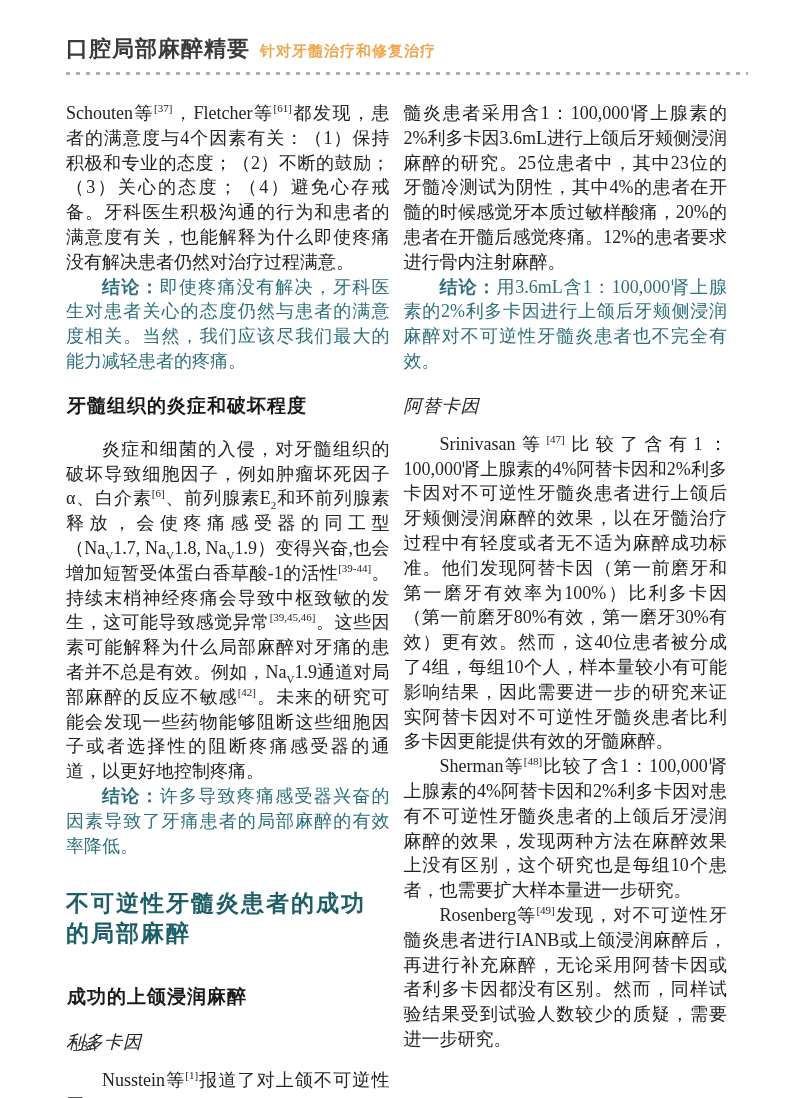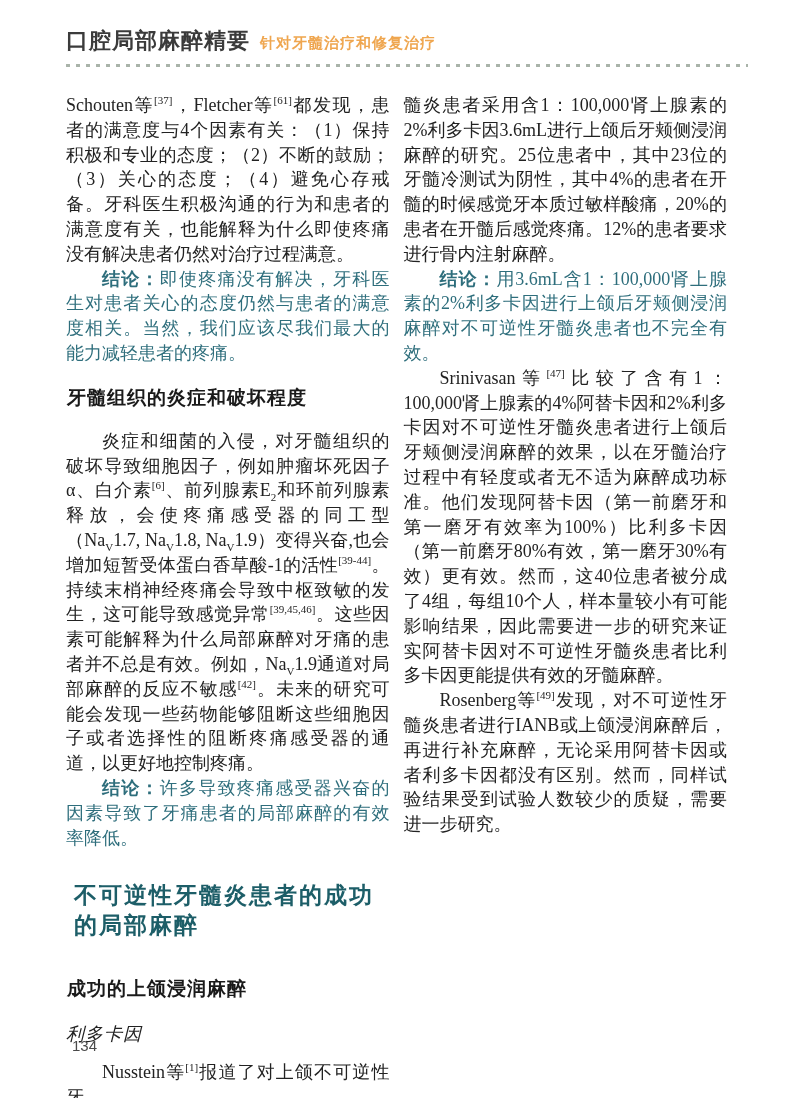--- a/index.html
+++ b/index.html
@@ -8,21 +8,21 @@
     --dot:#a9b3a9;
     --teal-heading:#1d5e68;
     --teal-text:#2e6e7c;
     --body:#222222;
   }
   *{margin:0;padding:0;box-sizing:border-box;}
   html,body{width:790px;height:1098px;background:#ffffff;overflow:hidden;}
   .page{
     position:relative;
     width:790px;height:1098px;
-    padding:26px 42px 0 66px;
+    padding:34px 42px 0 66px;
     font-family:"Liberation Serif", serif;
     color:var(--body);
     border-radius:14px;
   }
   .header-row{
     display:flex;align-items:baseline;
     font-family:"Liberation Sans", sans-serif;
     white-space:nowrap;
   }
   .book-title{
@@ -49,21 +49,21 @@
   }
   .para.indent{text-indent:2em;}
   .para.teal{color:var(--teal-text);}
   .para .lead{font-weight:bold;}
   sup.ref{font-size:11px;line-height:0;vertical-align:super;letter-spacing:0;}
   sub.sb{font-size:11px;line-height:0;vertical-align:sub;}
   .h1-teal{
     font-family:"Liberation Sans", sans-serif;
     font-size:23px;line-height:30px;font-weight:bold;
     color:var(--teal-heading);letter-spacing:2px;
-    margin:30px 0 36px 8px;
+    margin:30px 0 36px 0;
   }
   .h2-black{
     font-family:"Liberation Sans", sans-serif;
     font-size:19px;line-height:26px;font-weight:bold;
     color:#1a1a1a;letter-spacing:1px;
     margin:19px 0 18px 1px;
   }
   .h3-italic{
     font-family:"Liberation Serif", serif;
     font-style:italic;font-weight:normal;
@@ -94,19 +94,21 @@
         <p class="para indent"><span>炎症和细菌的入侵，对牙髓组织的破坏导致细胞因子，例如肿瘤坏死因子α、白介素</span><sup class="ref">[6]</sup><span>、前列腺素E</span><sub class="sb">2</sub><span>和环前列腺素释放，会使疼痛感受器的同工型（Na</span><sub class="sb">V</sub><span>1.7, Na</span><sub class="sb">V</sub><span>1.8, Na</span><sub class="sb">V</sub><span>1.9）变得兴奋,也会增加短暂受体蛋白香草酸-1的活性</span><sup class="ref">[39-44]</sup><span>。持续末梢神经疼痛会导致中枢致敏的发生，这可能导致感觉异常</span><sup class="ref">[39,45,46]</sup><span>。这些因素可能解释为什么局部麻醉对牙痛的患者并不总是有效。例如，Na</span><sub class="sb">V</sub><span>1.9通道对局部麻醉的反应不敏感</span><sup class="ref">[42]</sup><span>。未来的研究可能会发现一些药物能够阻断这些细胞因子或者选择性的阻断疼痛感受器的通道，以更好地控制疼痛。</span></p>
         <p class="para indent teal"><span class="lead">结论：</span><span>许多导致疼痛感受器兴奋的因素导致了牙痛患者的局部麻醉的有效率降低。</span></p>
         <h2 class="h1-teal">不可逆性牙髓炎患者的成功的局部麻醉</h2>
         <h3 class="h2-black">成功的上颌浸润麻醉</h3>
         <h4 class="h3-italic">利多卡因</h4>
         <p class="para indent"><span>Nusstein等</span><sup class="ref">[1]</sup><span>报道了对上颌不可逆性牙</span></p>
       </div>
     <div class="col">
         <p class="para"><span>髓炎患者采用含1：100,000肾上腺素的2%利多卡因3.6mL进行上颌后牙颊侧浸润麻醉的研究。25位患者中，其中23位的牙髓冷测试为阴性，其中4%的患者在开髓的时候感觉牙本质过敏样酸痛，20%的患者在开髓后感觉疼痛。12%的患者要求进行骨内注射麻醉。</span></p>
         <p class="para indent teal"><span class="lead">结论：</span><span>用3.6mL含1：100,000肾上腺素的2%利多卡因进行上颌后牙颊侧浸润麻醉对不可逆性牙髓炎患者也不完全有效。</span></p>
+        <h4 class="h3-italic">阿替卡因</h4>
         <p class="para indent"><span>Srinivasan等</span><sup class="ref">[47]</sup><span>比较了含有1：100,000肾上腺素的4%阿替卡因和2%利多卡因对不可逆性牙髓炎患者进行上颌后牙颊侧浸润麻醉的效果，以在牙髓治疗过程中有轻度或者无不适为麻醉成功标准。他们发现阿替卡因（第一前磨牙和第一磨牙有效率为100%）比利多卡因（第一前磨牙80%有效，第一磨牙30%有效）更有效。然而，这40位患者被分成了4组，每组10个人，样本量较小有可能影响结果，因此需要进一步的研究来证实阿替卡因对不可逆性牙髓炎患者比利多卡因更能提供有效的牙髓麻醉。</span></p>
+        <p class="para indent"><span>Sherman等</span><sup class="ref">[48]</sup><span>比较了含1：100,000肾上腺素的4%阿替卡因和2%利多卡因对患有不可逆性牙髓炎患者的上颌后牙浸润麻醉的效果，发现两种方法在麻醉效果上没有区别，这个研究也是每组10个患者，也需要扩大样本量进一步研究。</span></p>
         <p class="para indent"><span>Rosenberg等</span><sup class="ref">[49]</sup><span>发现，对不可逆性牙髓炎患者进行IANB或上颌浸润麻醉后，再进行补充麻醉，无论采用阿替卡因或者利多卡因都没有区别。然而，同样试验结果受到试验人数较少的质疑，需要进一步研究。</span></p>
       </div>
   </div>
 
   <div class="page-number">134</div>
 </div>
 
 </body></html>

